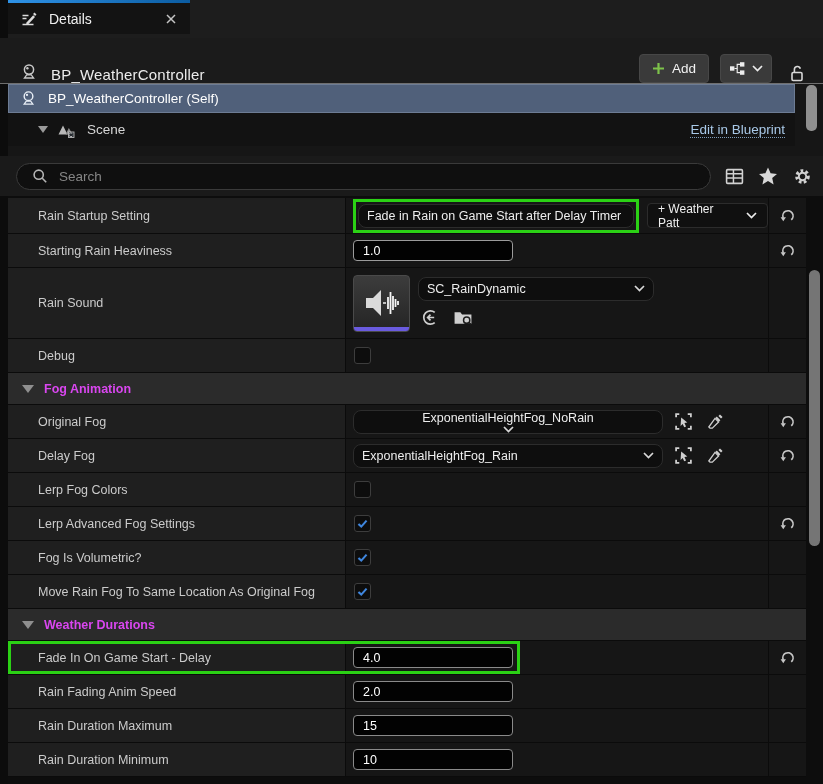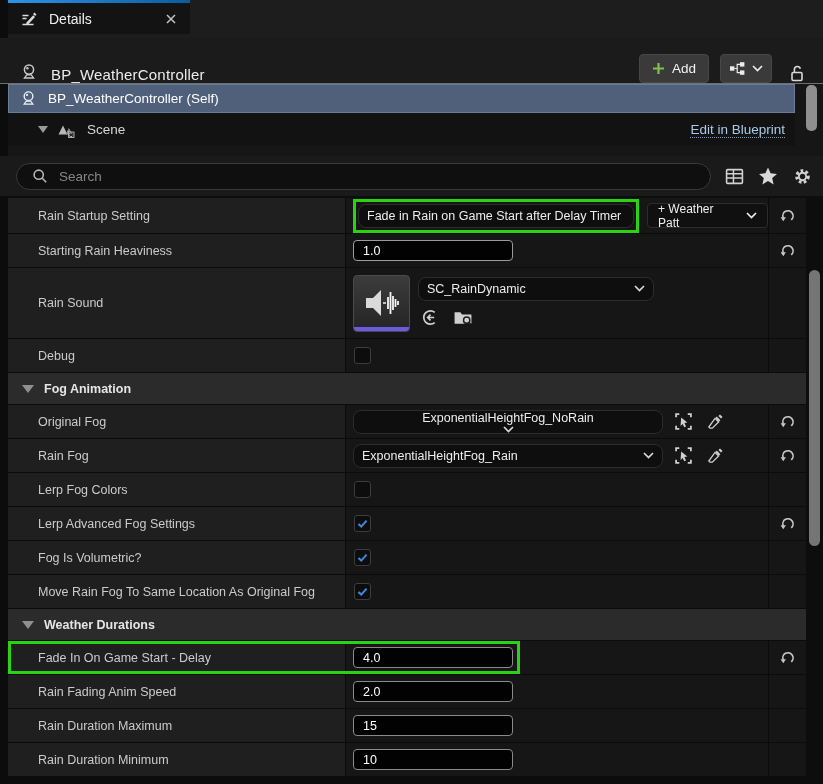--- a/index.html
+++ b/index.html
@@ -52,21 +52,21 @@
   .prow { width:798px; display:flex; height:34px; border-bottom:1px solid #0b0b0b; position:relative; }
   .prow.h36 { height:36px; }
   .prow.tall { height:71px; }
   .plabel { width:337px; background:#1f1f1f; display:flex; align-items:center; padding-left:30px;
             color:#cbcbcb; font-size:12.5px; }
   .pvalue { flex:1; background:#161616; border-left:1px solid #0b0b0b; display:flex; align-items:center;
             padding-left:7px; gap:8px; }
   .preset { width:38px; background:#161616; border-left:1px solid #0b0b0b; display:flex; align-items:center; justify-content:center; }
   .psection { width:798px; height:32px; background:#2b2b2b; border-bottom:1px solid #0b0b0b; display:flex;
               align-items:center; gap:10px; padding-left:14px; }
-  .psection span { color:#e5e5e5; font-size:12.5px; font-weight:bold; }
+  .psection span { color:#d946ef; font-size:12.5px; font-weight:bold; }
   .tri-sec { width:0; height:0; border-left:6px solid transparent; border-right:6px solid transparent; border-top:8px solid #8f8f8f; }
 
   .combo { height:24px; background:#0e0e0e; border:1px solid #2c2c2c; border-radius:8px; color:#ededed;
            font-size:12.5px; display:flex; align-items:center; justify-content:space-between; padding:0 8px; }
   .combo .ctext { white-space:nowrap; overflow:hidden; }
   .numfield { width:160px; height:21px; background:#020202; border:1px solid #8a8a8a; border-radius:4px;
               color:#ffffff; font-size:12.5px; padding:0 9px; font-family:"Liberation Sans", sans-serif; outline:none; }
   .checkbox { width:17px; height:17px; background:#0d0d0d; border:1px solid #3d3d3d; border-radius:3px;
               display:flex; align-items:center; justify-content:center; margin-left:1px; }
   .pillbtn { height:25px; background:#101010; border:1px solid #2c2c2c; border-radius:4px; color:#f0f0f0;
@@ -327,21 +327,21 @@
       </div>
       <div class="preset">
         <svg width="17" height="17" viewBox="0 0 16 16">
           <path d="M11.5 12 A4.8 4.8 0 1 0 4 10.2" fill="none" stroke="#c6c6c6" stroke-width="1.6"></path>
           <polygon points="1.5,9.6 6.5,9.6 4,13.4" fill="#c6c6c6"></polygon>
         </svg>
       </div>
     </div>
 
     <div class="prow">
-      <div class="plabel">Rain Fog</div>
+      <div class="plabel">Delay Fog</div>
       <div class="pvalue">
         <span class="combo" style="width:310px;">
           <span class="ctext">ExponentialHeightFog_Rain</span>
           <svg width="11" height="7" viewBox="0 0 11 7">
               <path d="M1 1 L5.5 5.5 L10 1" stroke="#d8d8d8" stroke-width="1.7" fill="none"></path>
             </svg>
         </span>
         <span class="iconbtn">
           <svg width="19" height="19" viewBox="0 0 18 18">
             <path d="M2 5 V2 H5 M13 2 H16 V5 M16 13 V16 H13 M5 16 H2 V13" fill="none" stroke="#cfcfcf" stroke-width="1.7"></path>

